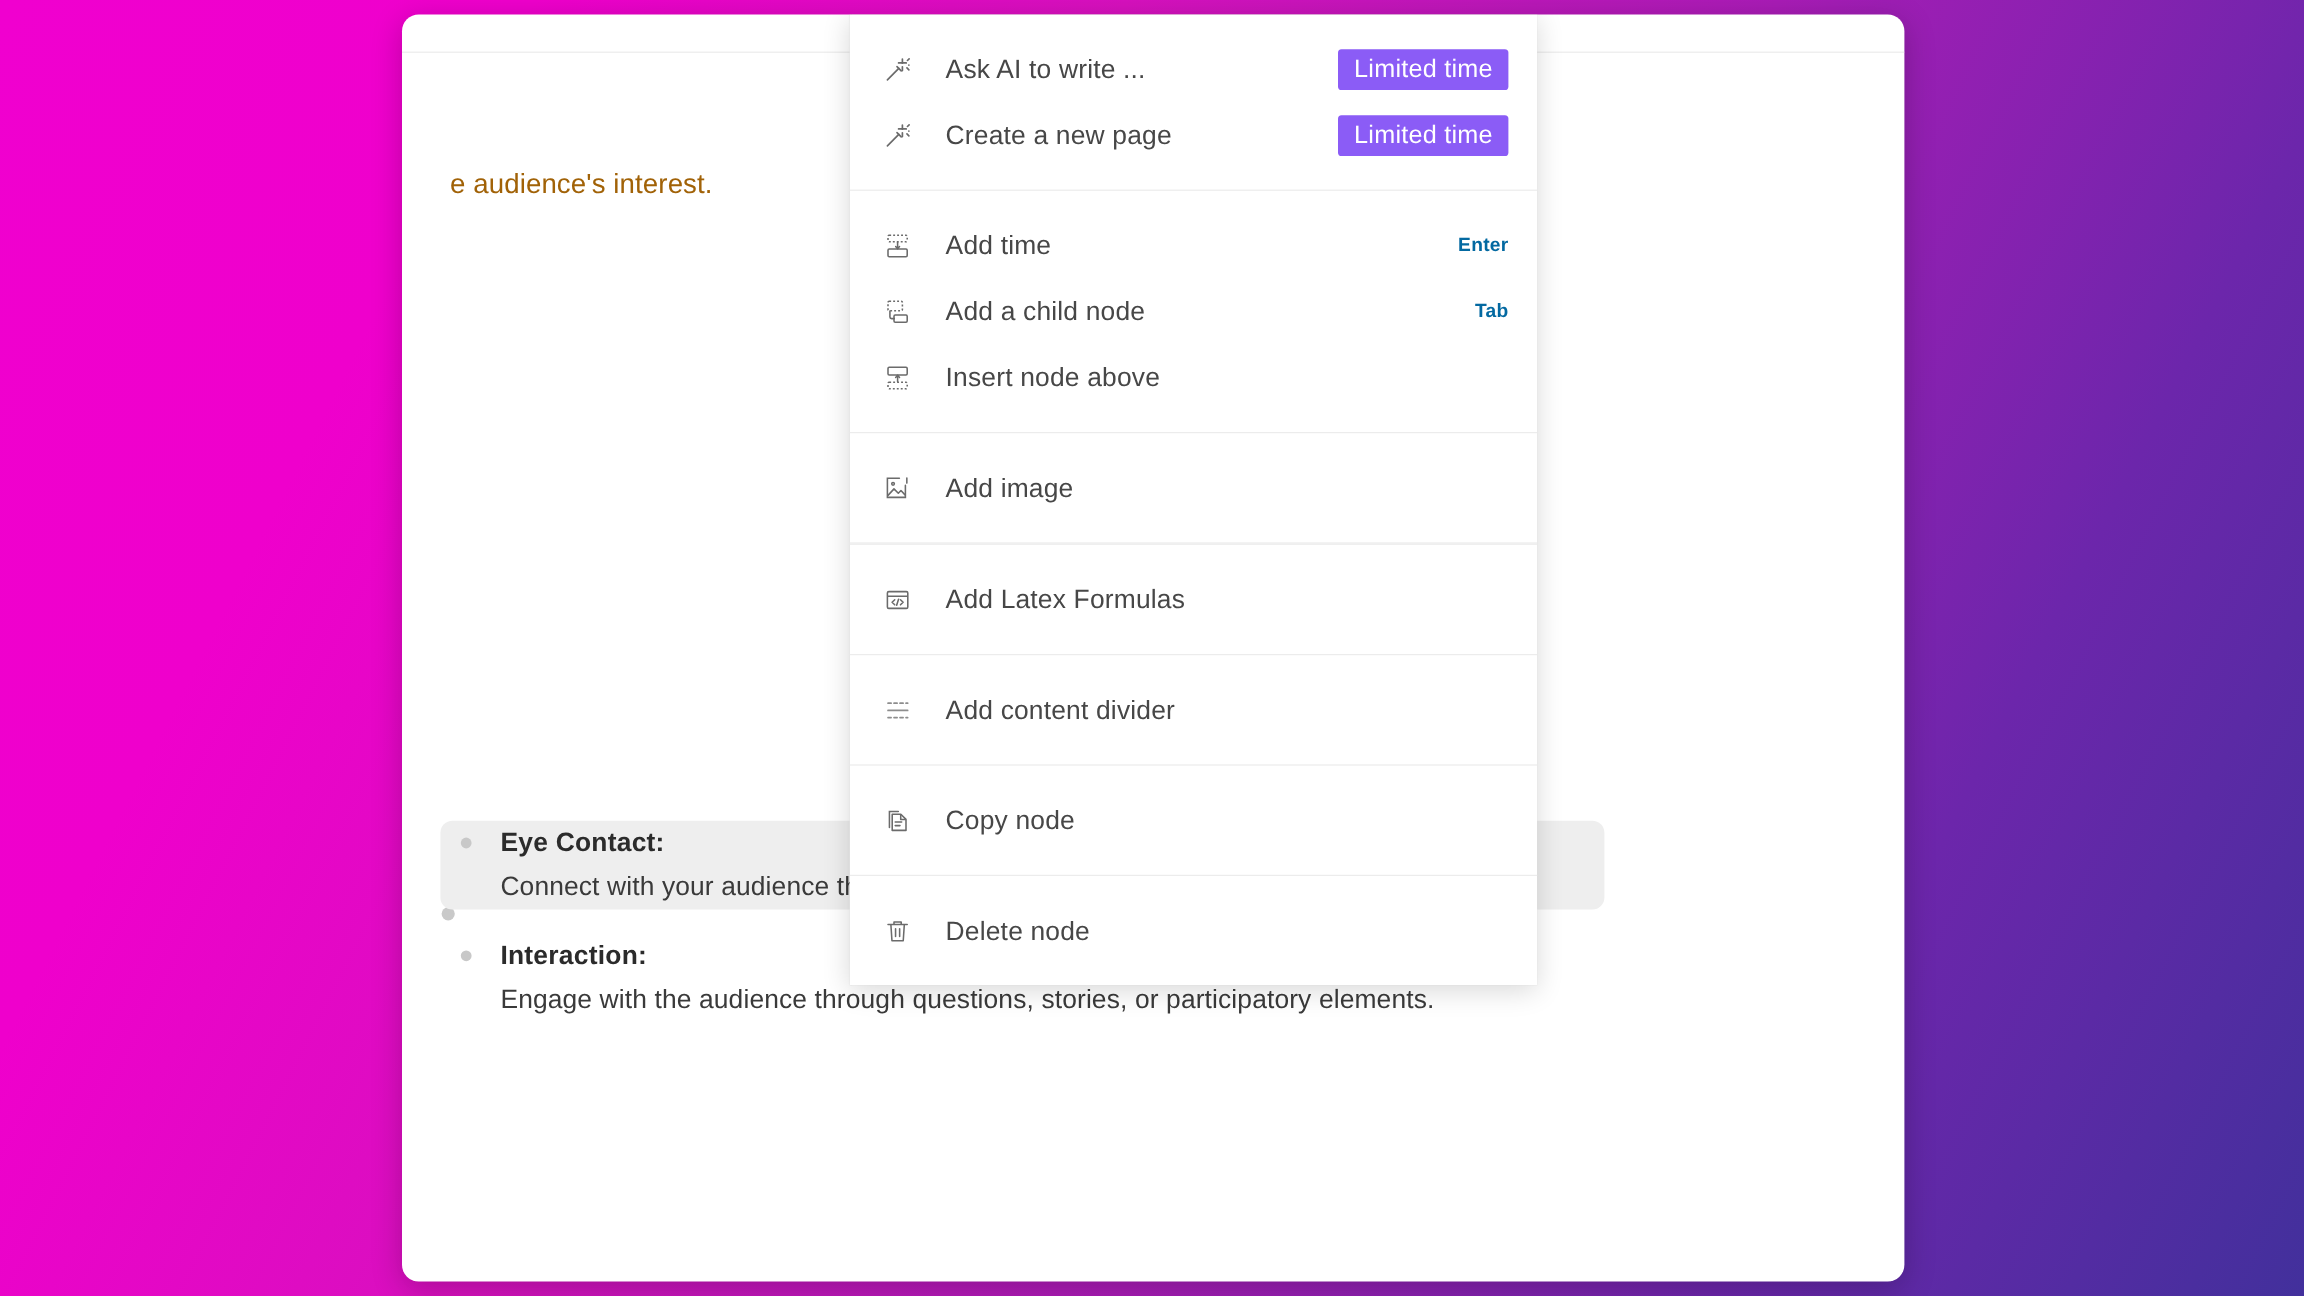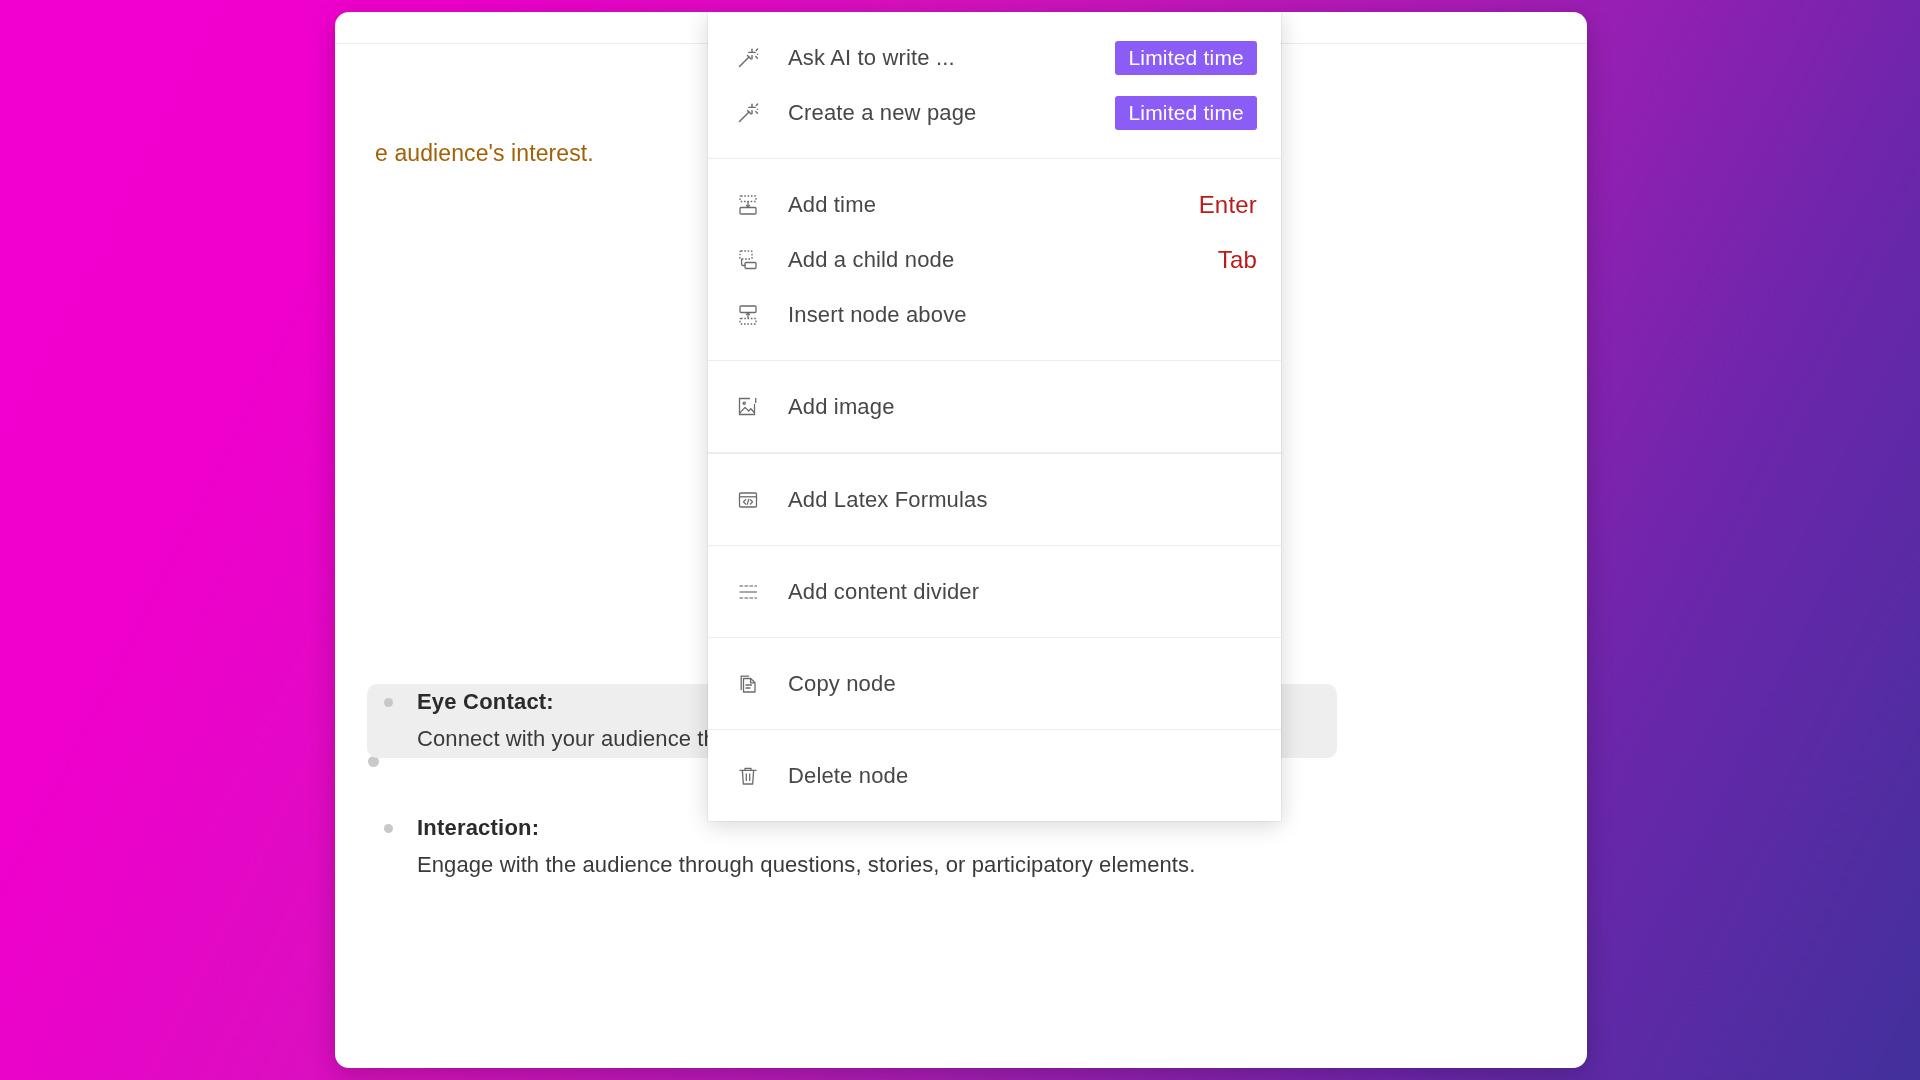--- a/index.html
+++ b/index.html
@@ -123,21 +123,21 @@
     width: 28px; height: 28px; flex: 0 0 28px;
     display: flex; align-items: center; justify-content: center;
     margin-right: 26px;
   }
   .mi-icon svg { display: block; }
   .mi-label {
     font-size: 22px; color: #474747; letter-spacing: .15px;
     white-space: nowrap;
   }
   .mi-right { margin-left: auto; display: flex; align-items: center; }
-  .mi-shortcut { font-size: 24px; color: #b91c1c; letter-spacing: .2px; }
+  .mi-shortcut { font-size: 16px; color: #0369a1; letter-spacing: .2px; font-weight: bold; }
   .mi-badge {
     background: #8b5cf6; color: #ffffff;
     font-size: 21px; letter-spacing: .2px;
     padding: 6px 13px 7px; border-radius: 3px;
     line-height: 1;
   }
   .mi-caret { color: #b6b6b6; font-size: 15px; line-height: 1; }
 
   
   #menu-item-add-code {
@@ -164,21 +164,21 @@
     <div id="node-handle"></div>
 
     <div class="doc-bullet-block highlighted" style="top:672px;">
       <div class="bullet-row">
         <span class="bullet-dot"></span>
         <div class="bullet-title">Eye Contact:</div>
         <div class="bullet-body">Connect with your audience through eye contact to convey sincerity.</div>
       </div>
     </div>
 
-    <div class="doc-bullet-block" style="top:798px;">
+    <div class="doc-bullet-block" style="top:766px;">
       <div class="bullet-row">
         <span class="bullet-dot"></span>
         <div class="bullet-title">Interaction:</div>
         <div class="bullet-body">Engage with the audience through questions, stories, or participatory elements.</div>
       </div>
     </div>
   </div>
 
   <div id="context-menu">
 

